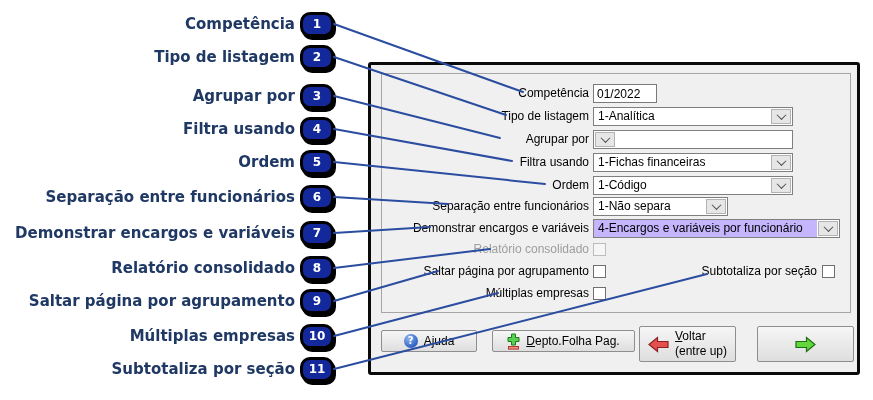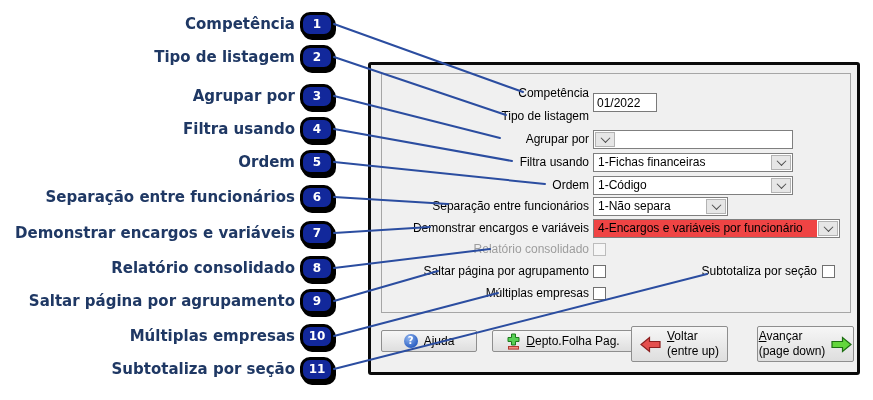--- a/index.html
+++ b/index.html
@@ -56,21 +56,21 @@
   }
   .combo {
     position:absolute; left:222px; height:19px;
     border:1px solid #7f7f7f; background:#fff;
     display:flex; align-items:stretch;
   }
   .combo-value {
     flex:1 1 auto; line-height:17px; padding:0 4px; white-space:nowrap;
     overflow:hidden;
   }
-  .combo.highlight .combo-value { background:#ef4444; }
+  .combo.highlight .combo-value { background:#c4b5fd; }
   .combo-arrow {
     flex:0 0 20px; margin:1px; border:1px solid #b3b3b3; background:#e6e6e6;
     display:flex; align-items:center; justify-content:center;
   }
   .chev {
     width:7px; height:7px; border-right:1.6px solid #4c4c4c;
     border-bottom:1.6px solid #4c4c4c; transform:rotate(45deg) translate(-1px,-1px);
   }
   .checkbox {
     position:absolute; width:13px; height:13px;
@@ -164,23 +164,29 @@
     <span class="callout-label">Subtotaliza por seção</span>
     <span class="badge">
         <span>11</span>
       </span>
   </div>
 
   <div id="dialog">
     <div id="groupbox"></div>
 
     <span class="frm-label" style="top:19px">Competência</span>
-    <input class="txt-input" style="top: 19px; width: 64px; margin-top: 9px;" type="text" value="01/2022">
+    <input class="txt-input" style="top: 19px; width: 64px;" type="text" value="01/2022">
 
     <span class="frm-label" style="top:42px">Tipo de listagem</span>
+    <div class="combo" style="top:42px; width:200px">
+      <span class="combo-value">1-Analítica</span>
+      <span class="combo-arrow">
+          <span class="chev"></span>
+        </span>
+    </div>
 
     <span class="frm-label" style="top:65px">Agrupar por</span>
     <div class="combo" style="top:65px; width:200px">
       <span class="combo-arrow">
           <span class="chev"></span>
         </span>
     </div>
 
     <span class="frm-label" style="top:88px">Filtra usando</span>
     <div class="combo" style="top:88px; width:200px">
@@ -231,35 +237,31 @@
     </div>
 
     <div class="btn" style="left:121px; top:265px; width:143px; height:22px">
       <svg width="13" height="17" viewBox="0 0 13 17">
         <path d="M4.5 1h4v3.5H12v4H8.5V12h-4V8.5H1v-4h3.5z" fill="#57d054" stroke="#1d7a1d" stroke-width="1"></path>
         <rect x="1.5" y="13.5" width="10" height="2.6" fill="#f28b82" stroke="#b03a30" stroke-width="1"></rect>
       </svg>
       <span><span class="key">D</span><span>epto.Folha Pag.</span></span>
     </div>
 
-    <div class="btn btn-2line" style="left:260px; top:261px; width:97px; height:36px">
+    <div class="btn btn-2line" style="left:268px; top:261px; width:97px; height:36px">
       <svg width="21" height="17" viewBox="0 0 21 17">
         <path d="M9.5 1.5 v4 H20 v6 H9.5 v4 L1 8.5 Z" fill="#e4504e" stroke="#8c1f1f" stroke-width="1.2"></path>
       </svg>
       <span class="lines">
         <span><span class="key">V</span><span>oltar</span></span>
         <span>(entre up)</span>
       </span>
     </div>
 
     <div class="btn btn-2line" style="left:386px; top:261px; width:97px; height:36px">
-      <span class="lines">
-        <span><span class="key">A</span><span>vançar</span></span>
-        <span>(page down)</span>
-      </span>
       <svg width="21" height="17" viewBox="0 0 21 17">
         <path d="M11.5 1.5 v4 H1 v6 h10.5 v4 L20 8.5 Z" fill="#63d63c" stroke="#1d6e12" stroke-width="1.2"></path>
       </svg>
     </div>
   </div>
 
   <svg id="lines" viewBox="0 0 873 400">
     <g stroke="#2b4da0" stroke-width="2" stroke-linecap="round">
       <line x1="334" y1="24" x2="523" y2="92"></line>
       <line x1="334" y1="57" x2="506" y2="115"></line>

